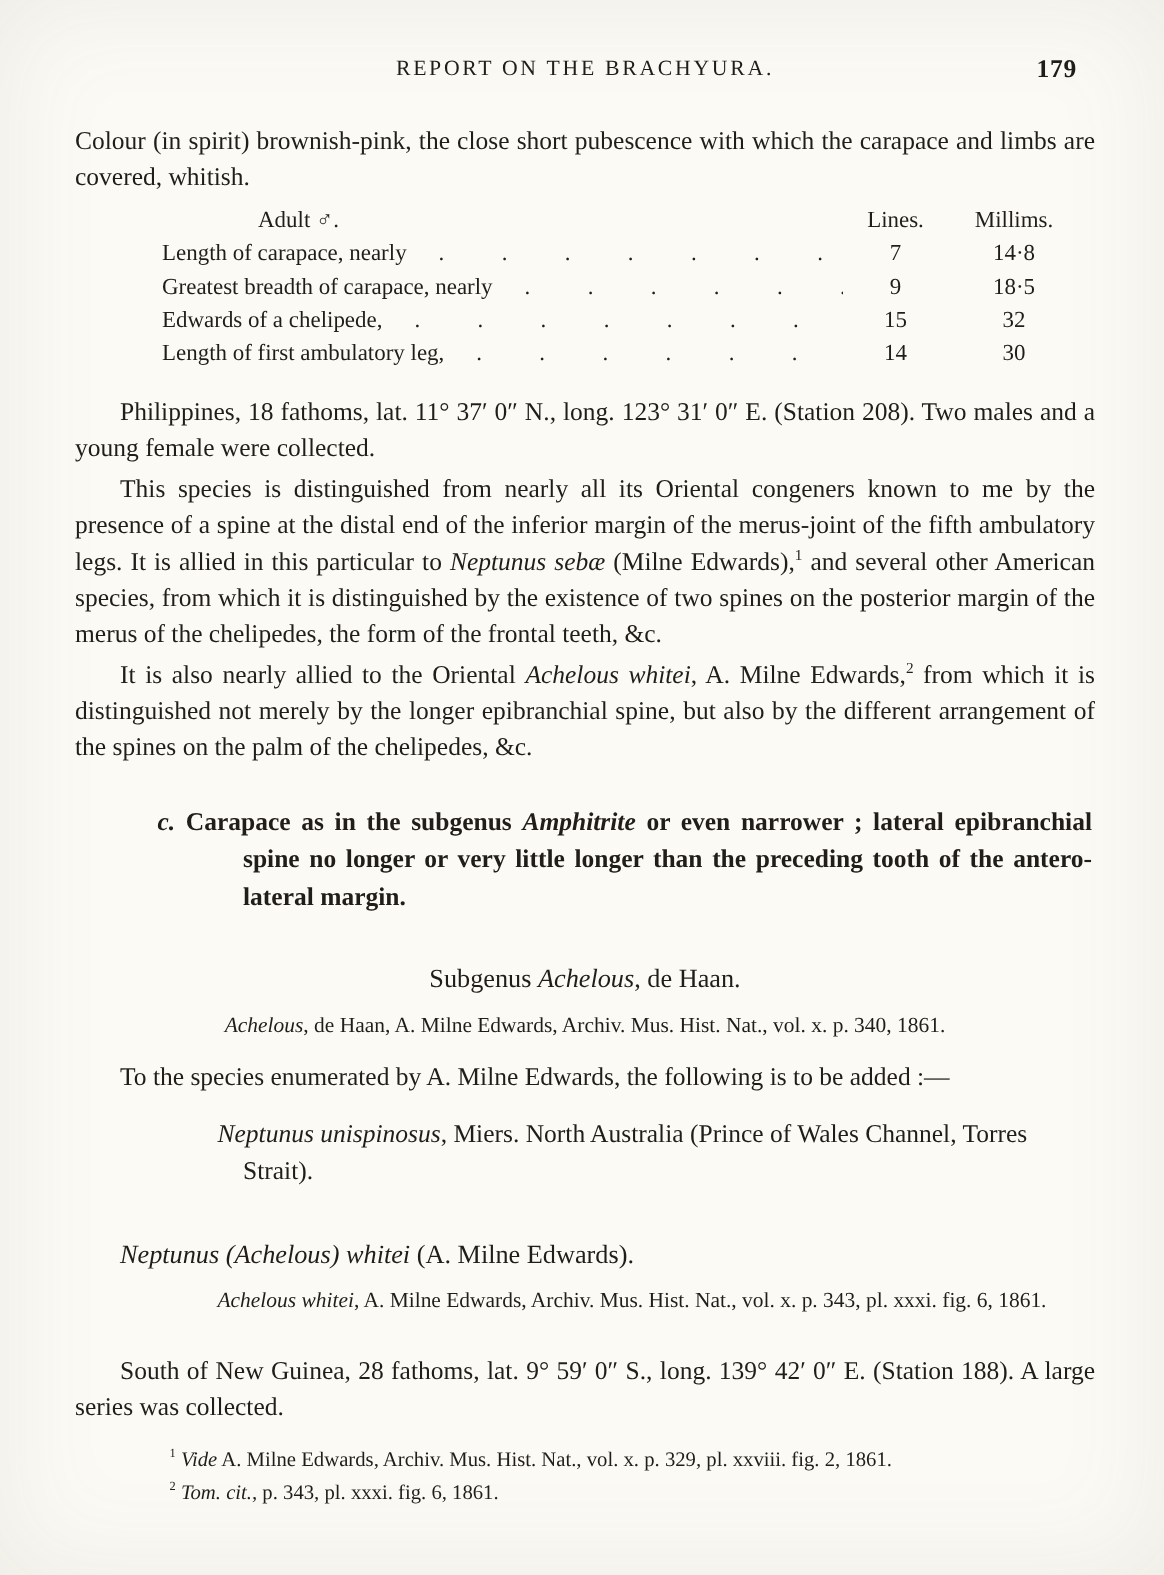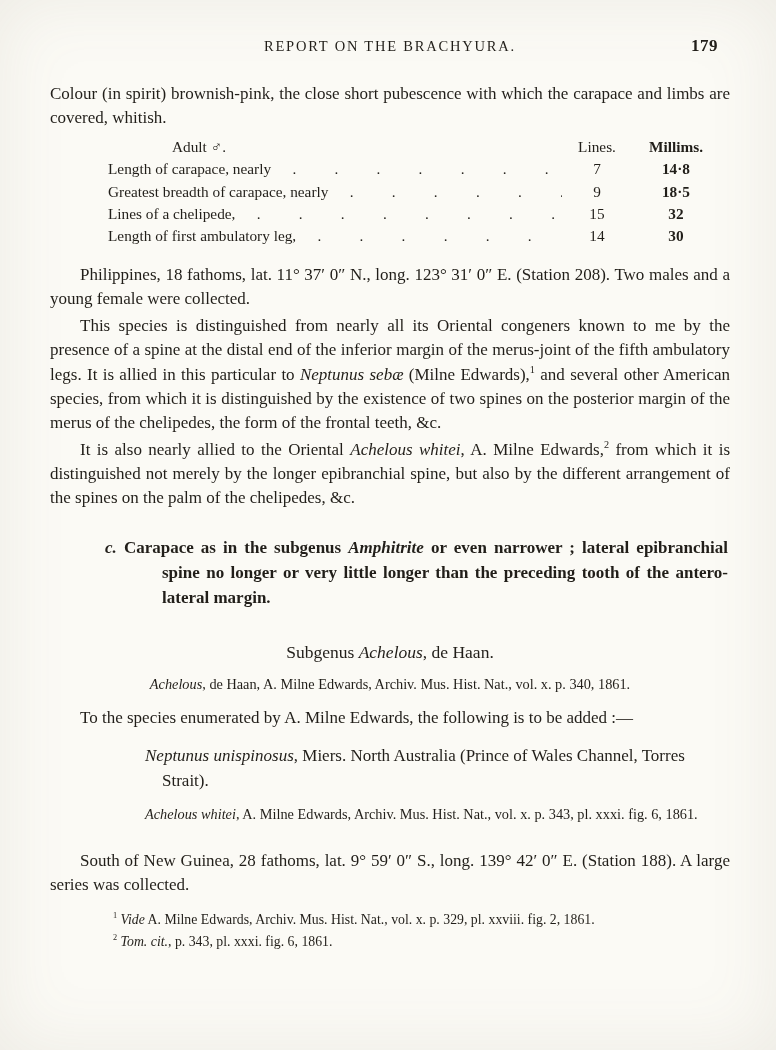--- a/index.html
+++ b/index.html
@@ -30,21 +30,21 @@
   .para { font-size: 17px; line-height: 1.42; text-align: justify; margin: 0 0 3px 0; }
   .indent { text-indent: 30px; }
   sup { font-size: 0.6em; line-height: 0; vertical-align: super; }
   
   .mtable { margin: 6px 10px 16px 58px; font-size: 15.3px; line-height: 1.45; }
   .mrow { display: flex; align-items: flex-end; }
   .mcaption-area { flex: 1 1 auto; min-width: 0; padding-left: 64px; }
   .mlabel { flex: 0 0 auto; white-space: nowrap; }
   .mdots { flex: 1 1 auto; min-width: 0; overflow: hidden; white-space: pre; padding-left: 6px; }
   .mlines { flex: 0 0 70px; text-align: center; }
-  .mmillims { flex: 0 0 88px; text-align: center; font-weight: bold; }
+  .mmillims { flex: 0 0 88px; text-align: center; }
   
   .item-c {
     margin: 26px 2px 0 55px;
     padding-left: 57px; text-indent: -57px;
     font-size: 17px; line-height: 1.45; text-align: justify; font-weight: bold;
   }
   
   .subgenus-h { margin-top: 32px; text-align: center; font-size: 17.5px; }
   .citation-c { margin-top: 13px; text-align: center; font-size: 14.3px; }
   .citation-b { margin-top: 10px; margin-left: 95px; margin-right: 20px; font-size: 14.3px; line-height: 1.5; }
@@ -83,21 +83,21 @@
       <span class="mlines">7</span>
       <span class="mmillims">14·8</span>
     </div>
     <div class="mrow">
       <span class="mlabel">Greatest breadth of carapace, nearly</span>
       <span class="mdots">    .          .          .          .          .          .          .          .</span>
       <span class="mlines">9</span>
       <span class="mmillims">18·5</span>
     </div>
     <div class="mrow">
-      <span class="mlabel">Lines of a chelipede,</span>
+      <span class="mlabel">Edwards of a chelipede,</span>
       <span class="mdots">    .          .          .          .          .          .          .          .</span>
       <span class="mlines">15</span>
       <span class="mmillims">32</span>
     </div>
     <div class="mrow">
       <span class="mlabel">Length of first ambulatory leg,</span>
       <span class="mdots">    .          .          .          .          .          .          .          .</span>
       <span class="mlines">14</span>
       <span class="mmillims">30</span>
     </div>
@@ -112,20 +112,21 @@
   <div class="item-c"><span style="font-style: italic;">c.</span><span> Carapace as in the subgenus </span><span style="font-style: italic;">Amphitrite</span><span> or even narrower ; lateral epibranchial spine no longer or very little longer than the preceding tooth of the antero-lateral margin.</span></div>
 
   <div class="subgenus-h"><span>Subgenus </span><span style="font-style: italic;">Achelous</span><span>, de Haan.</span></div>
 
   <div class="citation-c"><span style="font-style: italic;">Achelous</span><span>, de Haan, A. Milne Edwards, Archiv. Mus. Hist. Nat., vol. x. p. 340, 1861.</span></div>
 
   <div class="para indent to-species"><span>To the species enumerated by A. Milne Edwards, the following is to be added :—</span></div>
 
   <div class="unispinosus"><span style="font-style: italic;">Neptunus unispinosus</span><span>, Miers.  North Australia (Prince of Wales Channel, Torres Strait).</span></div>
 
+  <div class="species-h"><span style="font-style: italic;">Neptunus (Achelous) whitei</span><span> (A. Milne Edwards).</span></div>
 
   <div class="citation-b"><span style="font-style: italic;">Achelous whitei</span><span>, A. Milne Edwards, Archiv. Mus. Hist. Nat., vol. x. p. 343, pl. xxxi. fig. 6, 1861.</span></div>
 
   <div class="para indent after-cit"><span>South of New Guinea, 28 fathoms, lat. 9° 59′ 0″ S., long. 139° 42′ 0″ E. (Station 188).  A large series was collected.</span></div>
 
   <div class="footnotes">
     <div><sup>1</sup><span> </span><span style="font-style: italic;">Vide</span><span> A. Milne Edwards, Archiv. Mus. Hist. Nat., vol. x. p. 329, pl. xxviii. fig. 2, 1861.</span></div>
     <div><sup>2</sup><span> </span><span style="font-style: italic;">Tom. cit.</span><span>, p. 343, pl. xxxi. fig. 6, 1861.</span></div>
   </div>
 

